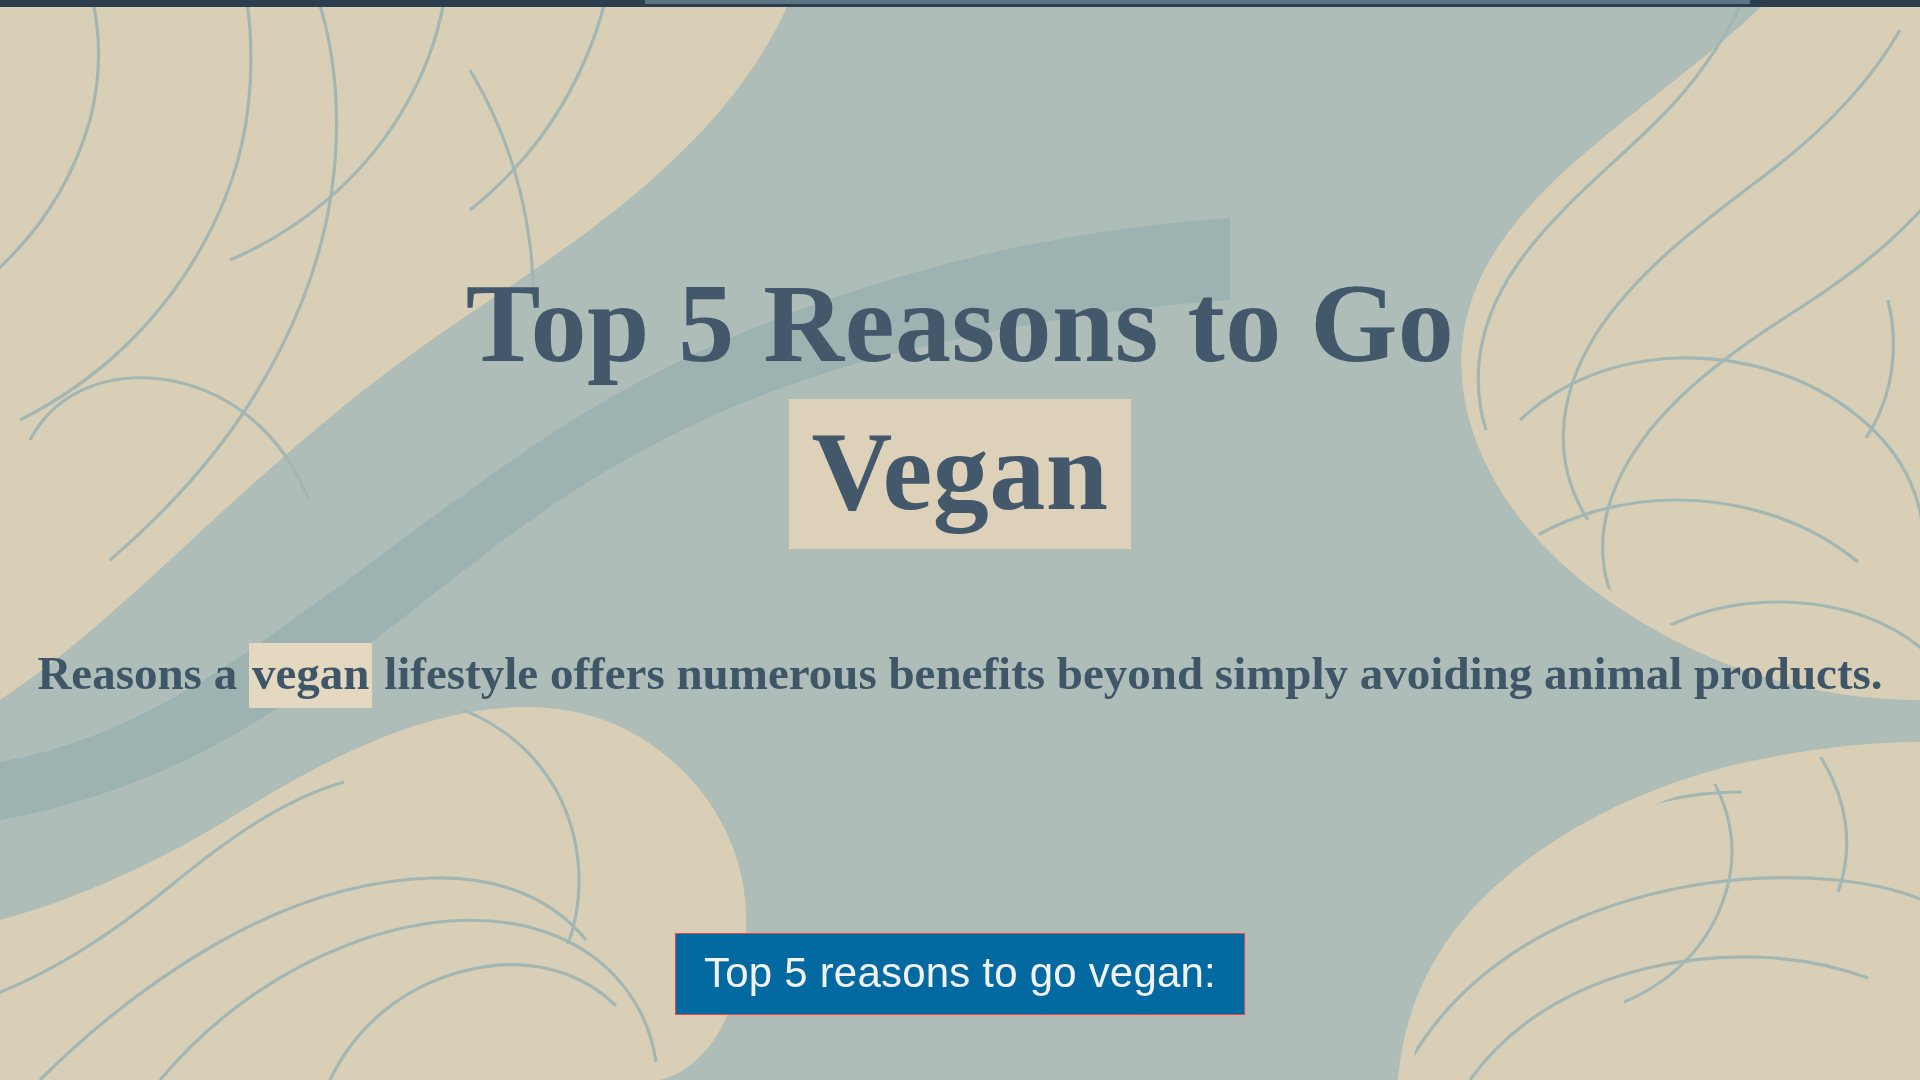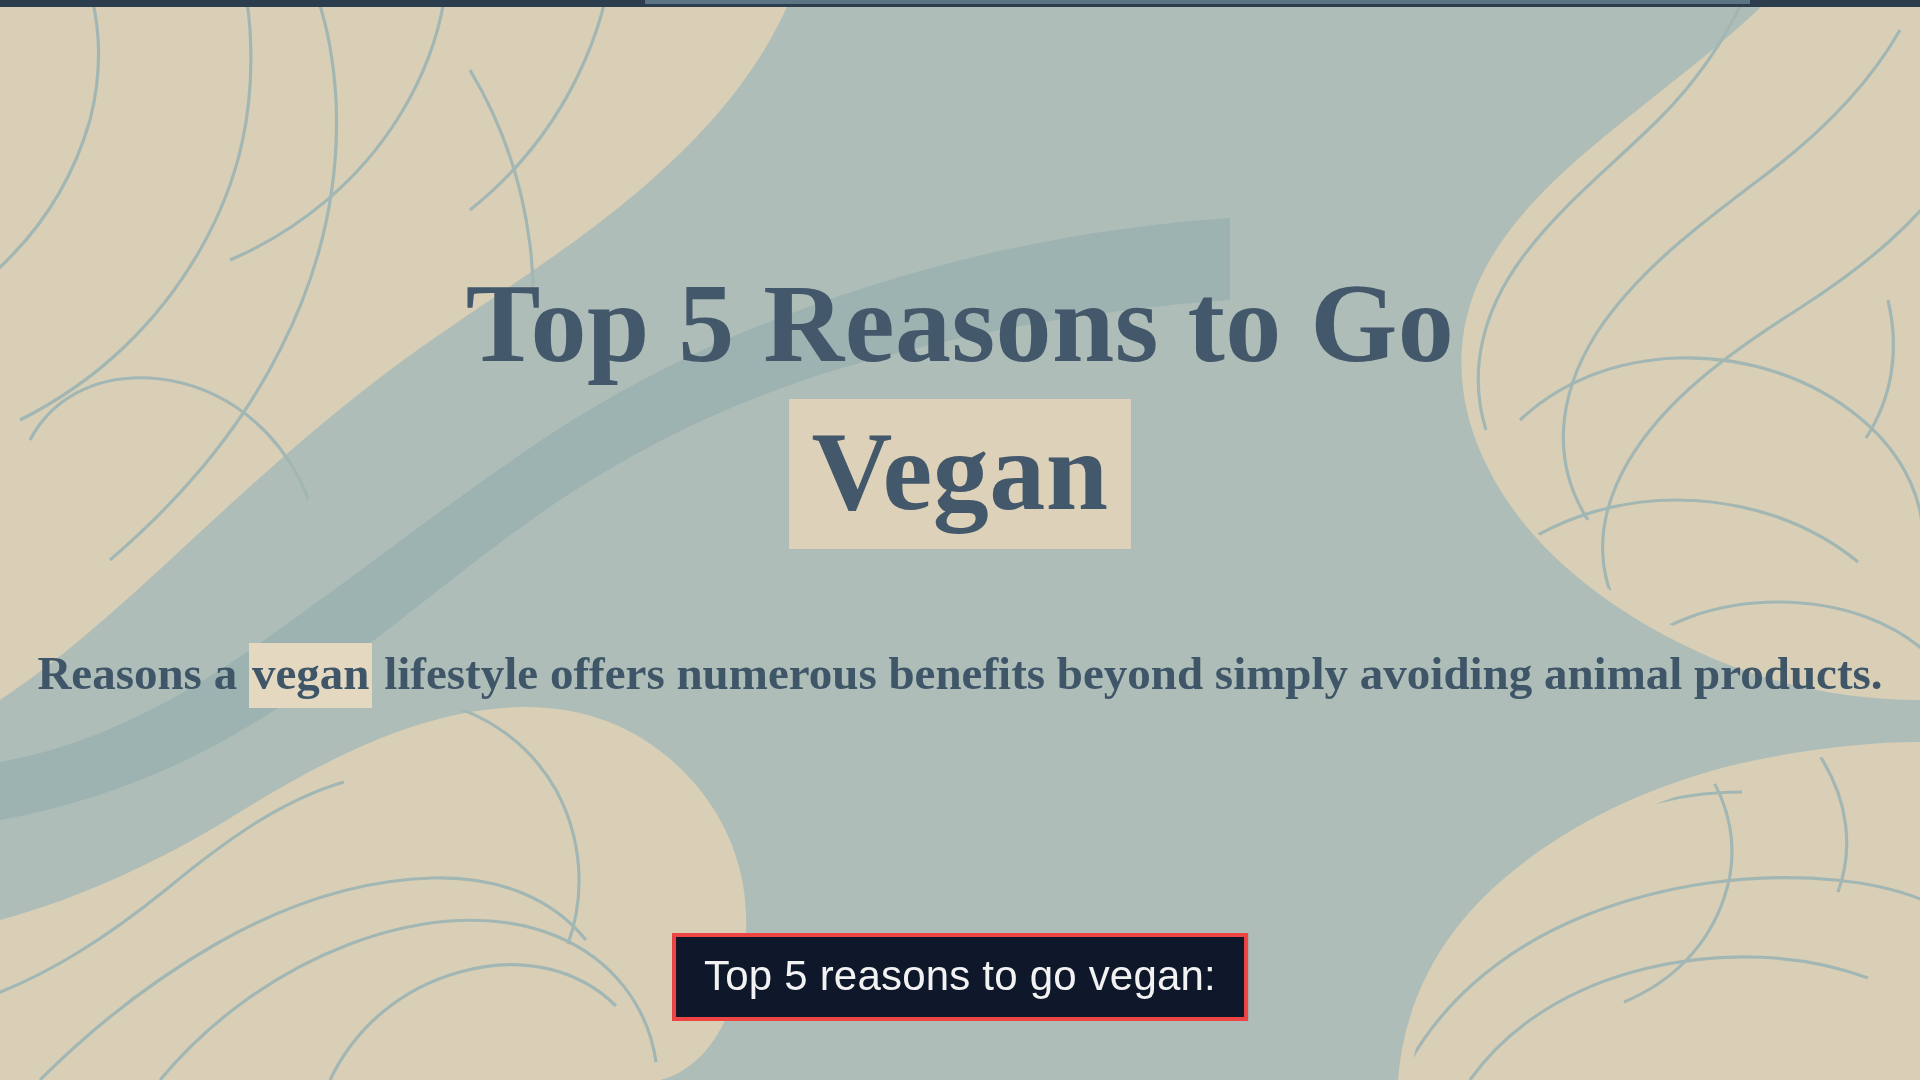--- a/index.html
+++ b/index.html
@@ -92,22 +92,22 @@
     padding: 4px 3px 9px 3px;
     box-decoration-break: clone;
     -webkit-box-decoration-break: clone;
   }
 
   #caption-bar {
     position: absolute;
     top: 933px;
     left: 50%;
     transform: translateX(-50%);
-    background: #0f172a;
-    border: 4px solid #ef4444;
+    background: #0369a1;
+    border: 1px solid #ef4444;
     padding: 16px 28px 18px 28px;
     box-sizing: border-box;
   }
   #caption-text {
     font-family: "Liberation Sans", "DejaVu Sans", sans-serif;
     font-size: 42px;
     line-height: 46px;
     color: #f2f2f2;
     white-space: nowrap;
     letter-spacing: 0.2px;

